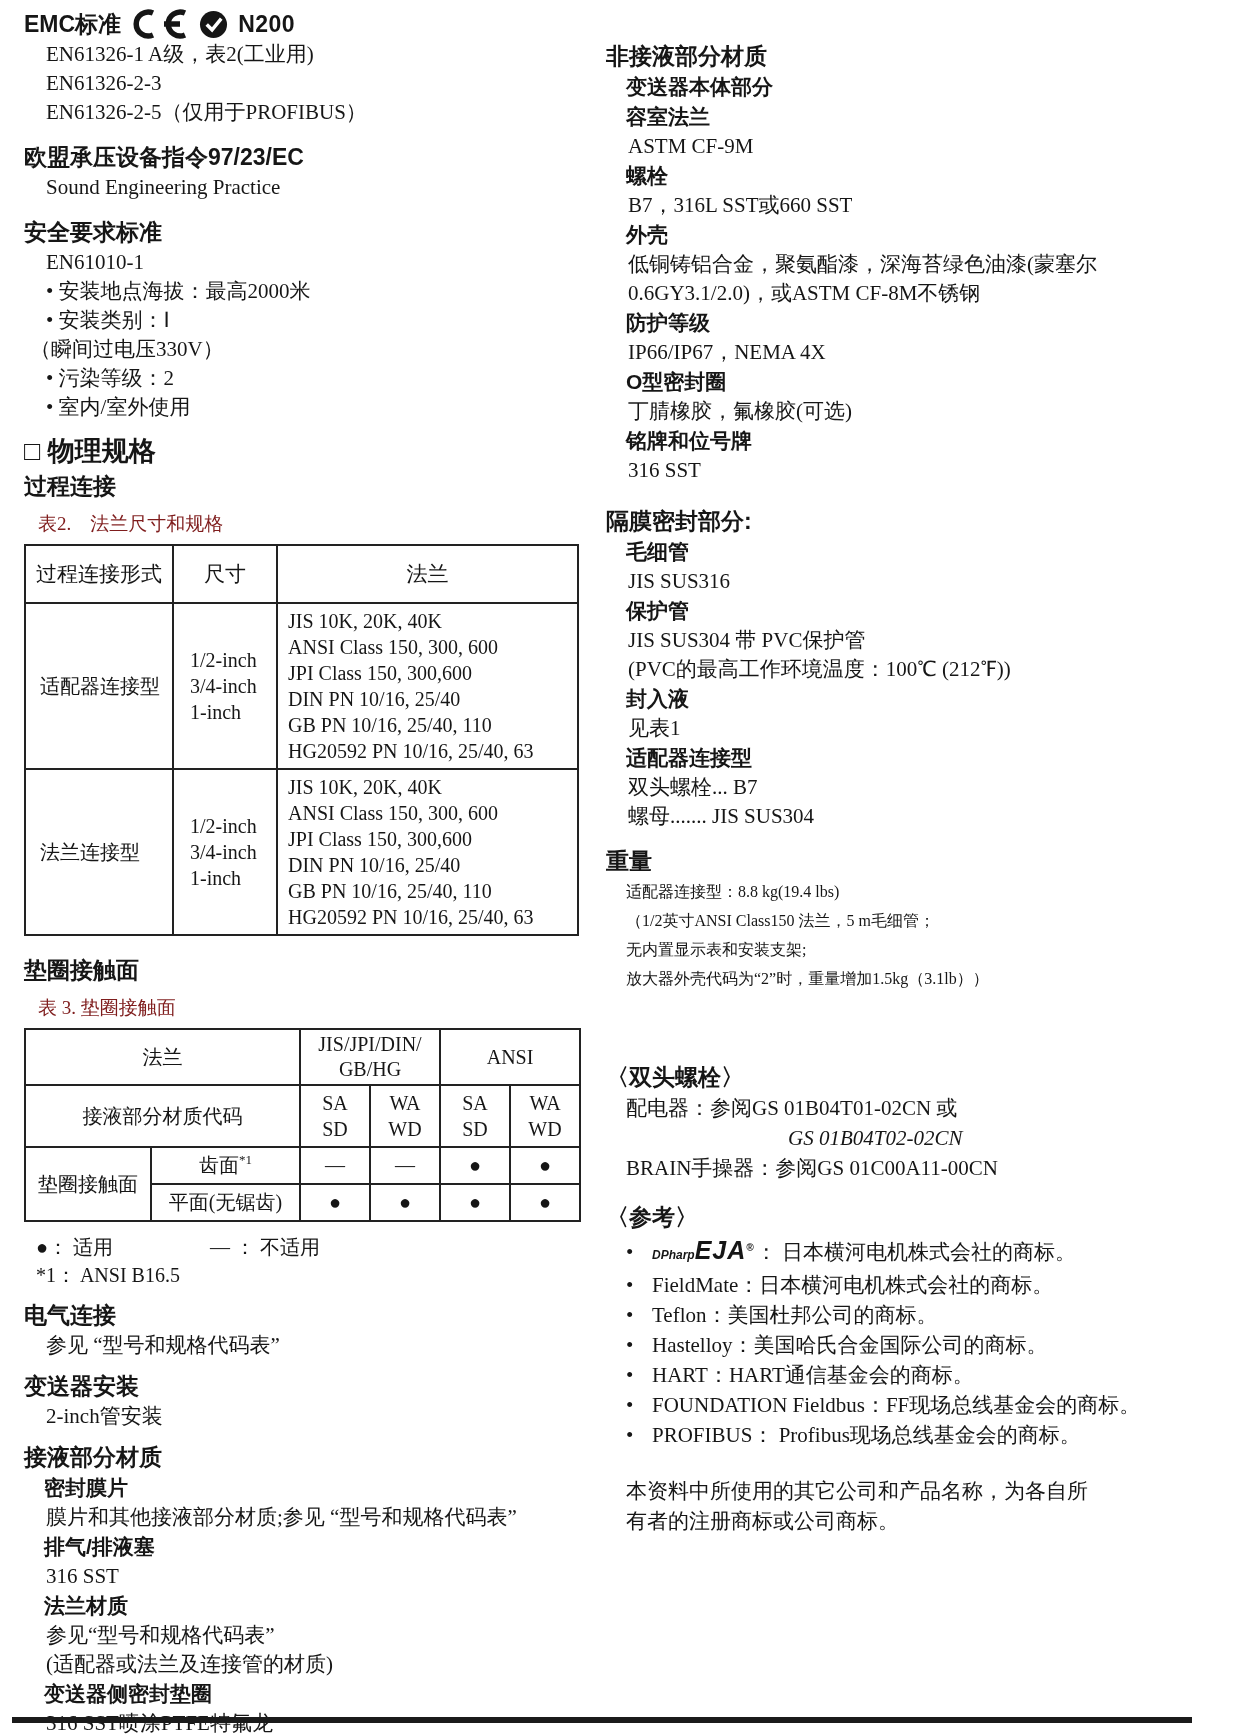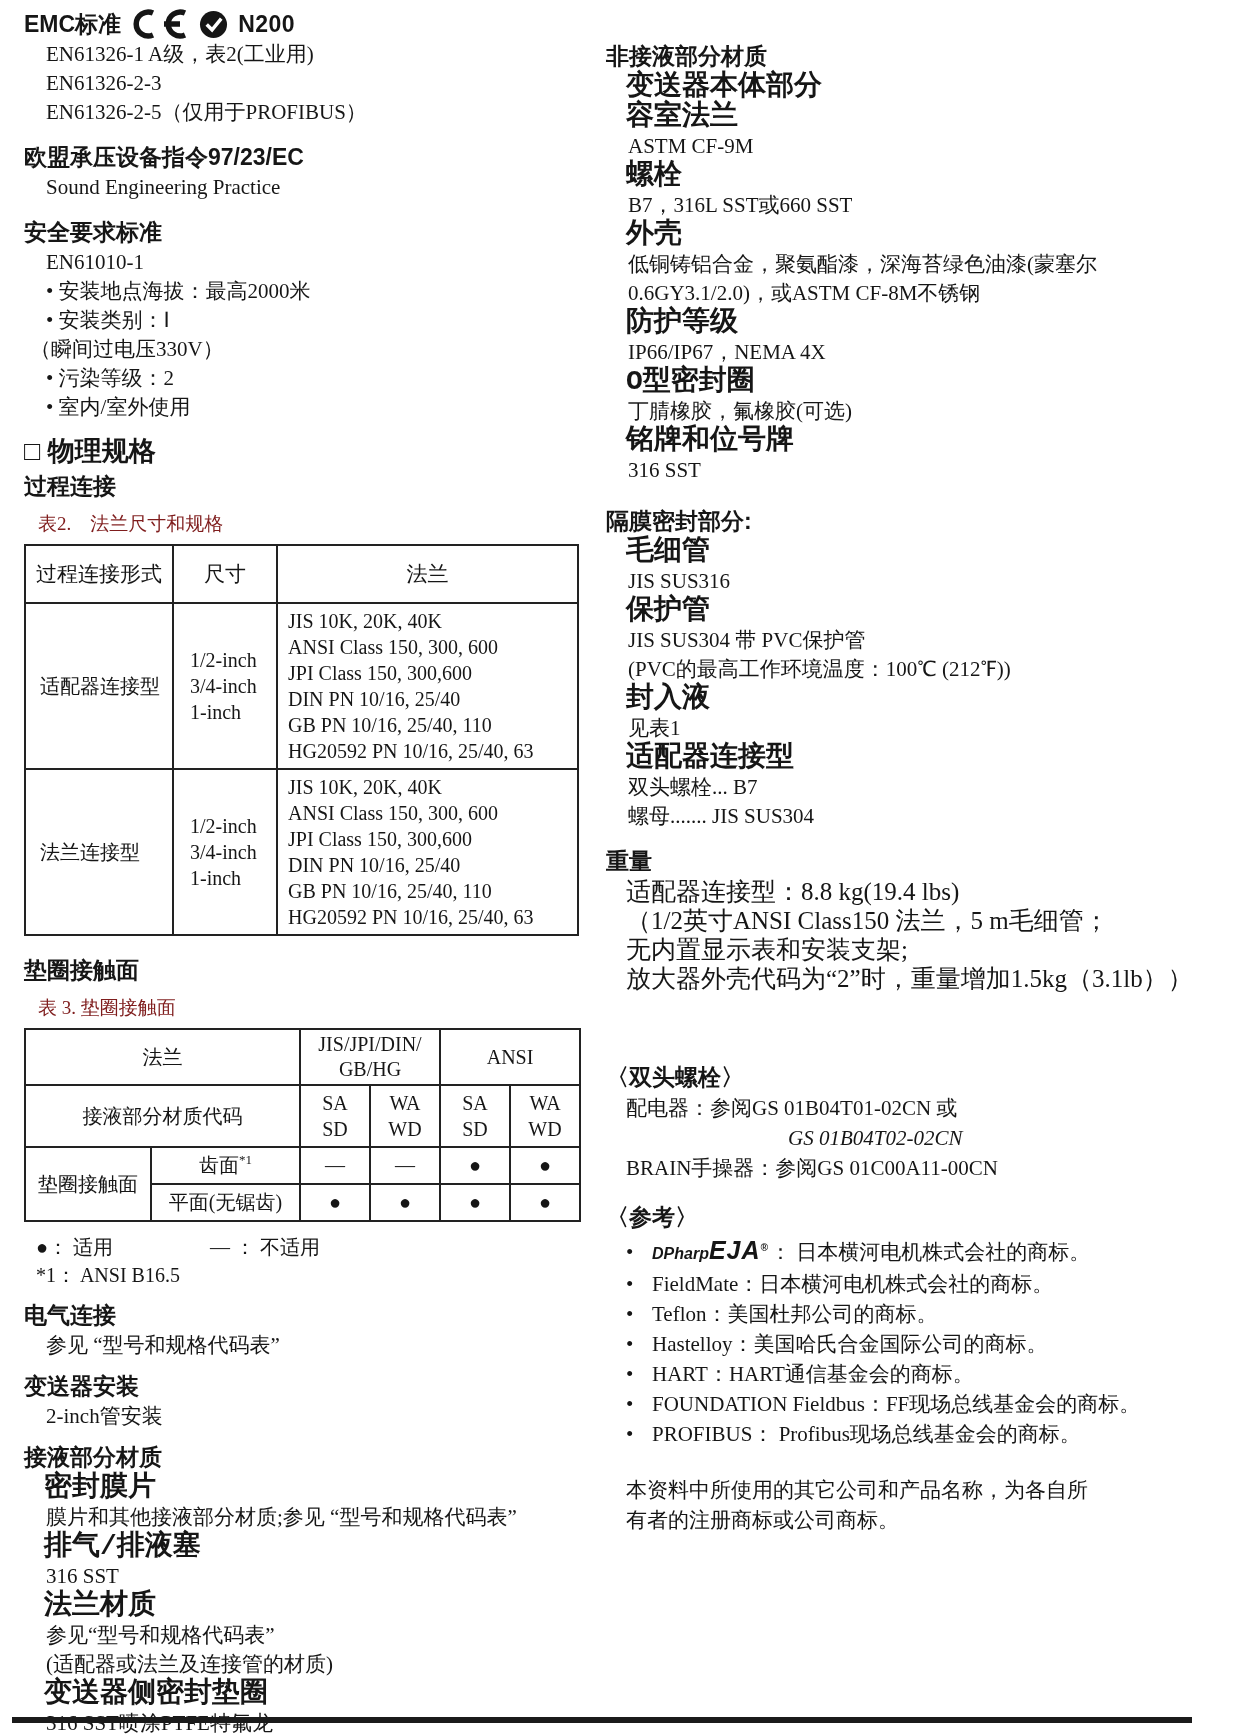--- a/index.html
+++ b/index.html
@@ -4,21 +4,21 @@
 <style>
   html,body{margin:0;padding:0;background:#e8e8e8;}
   .page{position:relative;width:1244px;height:1735px;background:#ffffff;overflow:hidden;
         font-family:"Liberation Serif", serif;color:#161616;}
   .col{position:absolute;top:0;}
   .col.left{left:24px;width:554px;}
   .col.right{left:606px;width:606px;top:40px;}
   .h1{font-family:"Liberation Sans", sans-serif;font-weight:bold;font-size:23px;line-height:32px;}
   .h2{font-family:"Liberation Sans", sans-serif;font-weight:bold;font-size:27px;line-height:38px;}
   .h3{font-family:"Liberation Sans", sans-serif;font-weight:bold;font-size:23px;line-height:32px;}
-  .sub{font-family:Liberation Mono, monospace;font-weight:bold;font-size:28px;line-height:30px;padding-left:20px;}
+  .sub{font-family:Liberation Sans, sans-serif;font-weight:bold;font-size:21px;line-height:30px;padding-left:20px;}
   .body{font-size:21px;line-height:29px;padding-left:22px;}
   .body.noind{padding-left:6px;}
   .pre{white-space:pre-line;}
   .cap{font-size:19px;line-height:24px;padding-left:14px;color:#7f1d1d;}
   .emc-head{display:flex;align-items:center;gap:10px;margin-top:8px;}
   .rcm-label{font-family:"Liberation Sans", sans-serif;font-weight:bold;font-size:23px;letter-spacing:0.5px;}
   table{border-collapse:collapse;margin-left:0;}
   .t2{margin-top:8px;width:553px;table-layout:fixed;}
   .t2 th,.t2 td{border:2px solid #222;font-weight:normal;}
   .t2 th{font-size:21px;height:54px;text-align:center;}
@@ -33,27 +33,27 @@
   .t3 .crow td{line-height:26px;}
   .t3 .vrow td{height:33px;}
   .t3 sup{font-size:13px;}
   .legend{font-size:20px;padding-left:12px;margin-top:12px;}
   .legend .lg2{margin-left:92px;}
   .note{font-size:20px;padding-left:12px;line-height:28px;}
   .gap-sm{margin-top:10px;} .gap-md{margin-top:14px;} .gap-lg{margin-top:18px;}
   .ref-line{display:flex;font-size:21px;line-height:30px;padding-left:20px;align-items:baseline;}
   .ref-line .mark{width:26px;flex:0 0 26px;}
   .logo{font-family:"Liberation Sans", sans-serif;font-style:italic;font-weight:bold;white-space:nowrap;}
-  .logo .dp{font-size:16px;letter-spacing:0;}
+  .logo .dp{font-size:12px;letter-spacing:0;}
   .logo .eja{font-size:25px;letter-spacing:1px;}
   .logo sup{font-size:10px;}
   .rel-line{font-size:21px;line-height:30px;padding-left:20px;}
   .rel-line.ind2{padding-left:182px;font-style:italic;}
   .bottom-rule{position:absolute;left:12px;top:1717px;width:1180px;height:6px;background:#1b1b1b;}
-  .wt-line{font-size:25px;line-height:29px;padding-left:20px;}
+  .wt-line{font-size:16px;line-height:29px;padding-left:20px;}
   .ftr{font-size:21px;line-height:30px;padding-left:20px;margin-top:26px;}
 </style>
 </head>
 <body>
 
 <div class="page">
 
   <div class="col left">
 
     <div class="emc-head">

